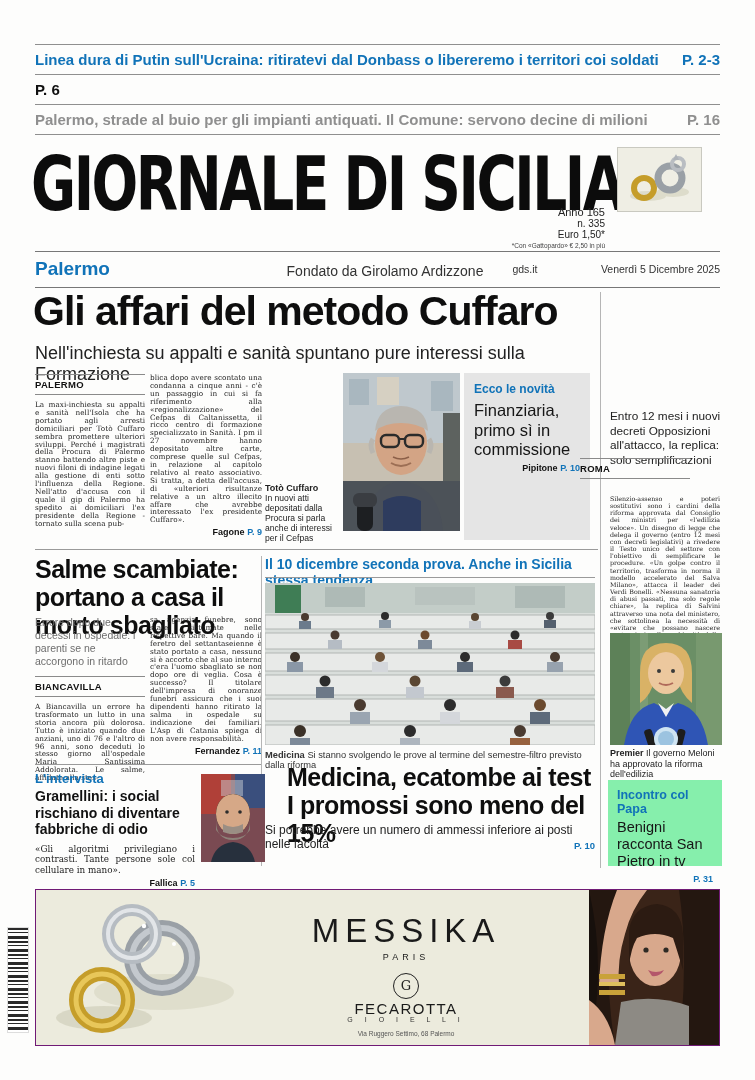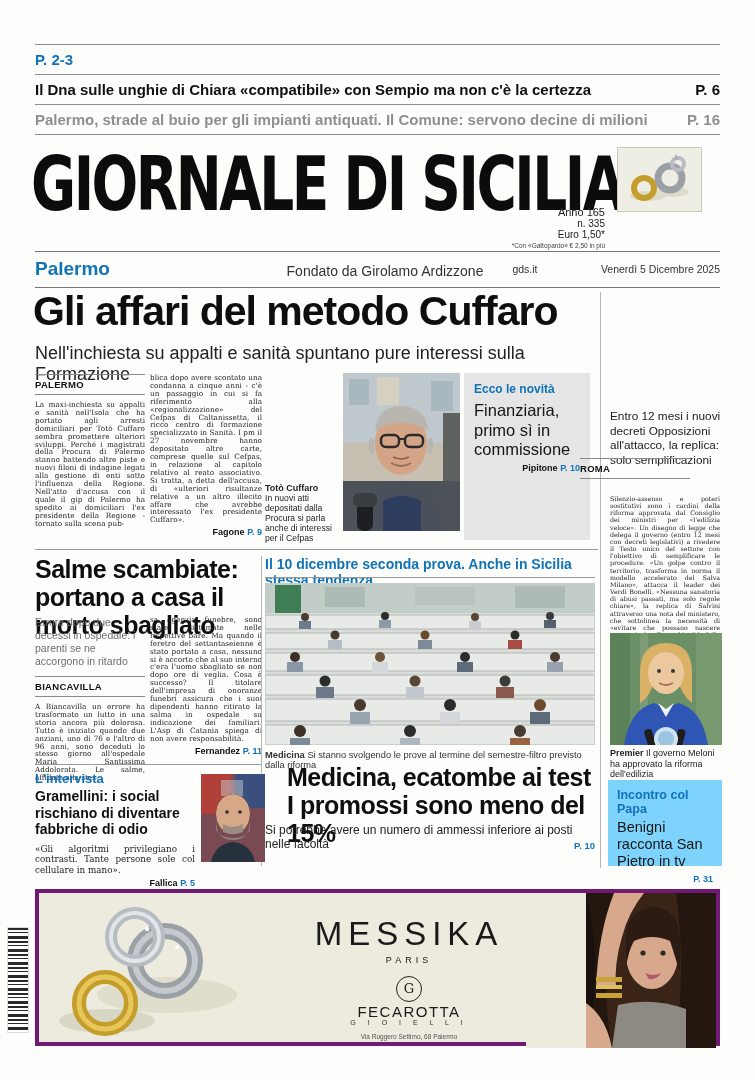--- a/index.html
+++ b/index.html
@@ -79,51 +79,51 @@
   .med-dek{position:absolute;left:265px;top:823px;width:330px;font-size:12px;color:#222;}
   .med-p{position:absolute;left:265px;top:840px;width:330px;text-align:right;font-size:9.5px;font-weight:bold;color:#1173b8;}
 
   
   .rail-t{position:absolute;left:610px;top:290px;width:112px;font-size:24px;line-height:26.5px;font-weight:bold;letter-spacing:-0.5px;color:#0e0e0e;}
   .rail-dek{position:absolute;left:610px;top:409px;width:112px;font-size:11.8px;line-height:14.5px;color:#222;}
   .rail-kick{position:absolute;left:580px;top:458px;width:110px;}
   .rail-body{position:absolute;left:610px;top:495px;width:110px;font-size:6.3px;line-height:7.15px;}
   .rail-p4{text-align:right;font-weight:bold;font-size:8.5px;font-family:"Liberation Sans",sans-serif;color:#111;margin-top:2px;}
   .rail-cap{position:absolute;left:610px;top:748px;width:112px;font-size:9px;line-height:10.5px;color:#222;}
-  .papa{position:absolute;left:608px;top:780px;width:114px;height:86px;background:#7dd3fc;padding:8px 9px;box-sizing:border-box;}
+  .papa{position:absolute;left:608px;top:780px;width:114px;height:86px;background:#86efac;padding:8px 9px;box-sizing:border-box;}
   .papa .k{color:#1173b8;font-weight:bold;font-size:12.5px;}
   .papa .t{font-size:14.5px;line-height:17px;color:#161616;margin-top:3px;}
   .papa .p{text-align:right;font-size:9px;font-weight:bold;color:#1173b8;margin-top:4px;}
 
   
-  .ad{position:absolute;left:35px;top:889px;width:685px;height:157px;background:#ecebdd;border:4px solid #701a75;box-sizing:border-box;}
+  .ad{position:absolute;left:35px;top:889px;width:685px;height:157px;background:#ecebdd;border:1px solid #701a75;box-sizing:border-box;}
   .ad-brand{position:absolute;left:245px;top:22px;width:250px;text-align:center;font-size:33px;letter-spacing:6px;color:#1a1a1a;font-weight:400;}
   .ad-paris{position:absolute;left:245px;top:62px;width:250px;text-align:center;font-size:9px;letter-spacing:4px;color:#1a1a1a;}
   .ad-mono{position:absolute;left:345px;top:83px;width:50px;text-align:center;}
   .ad-mono .circle{width:24px;height:24px;border:1.4px solid #222;border-radius:50%;margin:0 auto;
       font-size:13px;line-height:24px;font-family:"DejaVu Serif",serif;color:#222;}
   .ad-ret{position:absolute;left:245px;top:110px;width:250px;text-align:center;font-size:15px;letter-spacing:1.5px;color:#1a1a1a;border-bottom:0;}
   .ad-gio{position:absolute;left:245px;top:126px;width:250px;text-align:center;font-size:7px;letter-spacing:5px;color:#333;}
   .ad-addr{position:absolute;left:245px;top:140px;width:250px;text-align:center;font-size:6.5px;color:#555;}
 
   .barcode{position:absolute;left:8px;top:928px;width:20px;height:104px;
      background:repeating-linear-gradient(180deg,#2a2a2a 0 2px,#fff 2px 4px,#2a2a2a 4px 5px,#fff 5px 8px,#2a2a2a 8px 11px,#fff 11px 13px);
      outline:1px solid #ddd;}
 </style>
 </head>
 <body>
 
 <div class="page">
 
   <div class="strips">
     <div class="strip">
+      <span class="c-blue">Linea dura di Putin sull'Ucraina: ritiratevi dal Donbass o libereremo i territori coi soldati</span>
       <span class="c-blue">P. 2-3</span>
     </div>
     <div class="strip">
-      <span class="c-black">Il Dna sulle unghie di Chiara «compatibile» con Sempio ma non c'è la certezza</span>
       <span class="c-black">P.  6</span>
     </div>
     <div class="strip">
       <span class="c-gray">Palermo, strade al buio per gli impianti antiquati. Il Comune: servono decine di milioni</span>
       <span class="c-gray">P. 16</span>
     </div>
   </div>
 
   <div class="masthead-title">GIORNALE DI SICILIA</div>
   <div class="mast-thumb">

